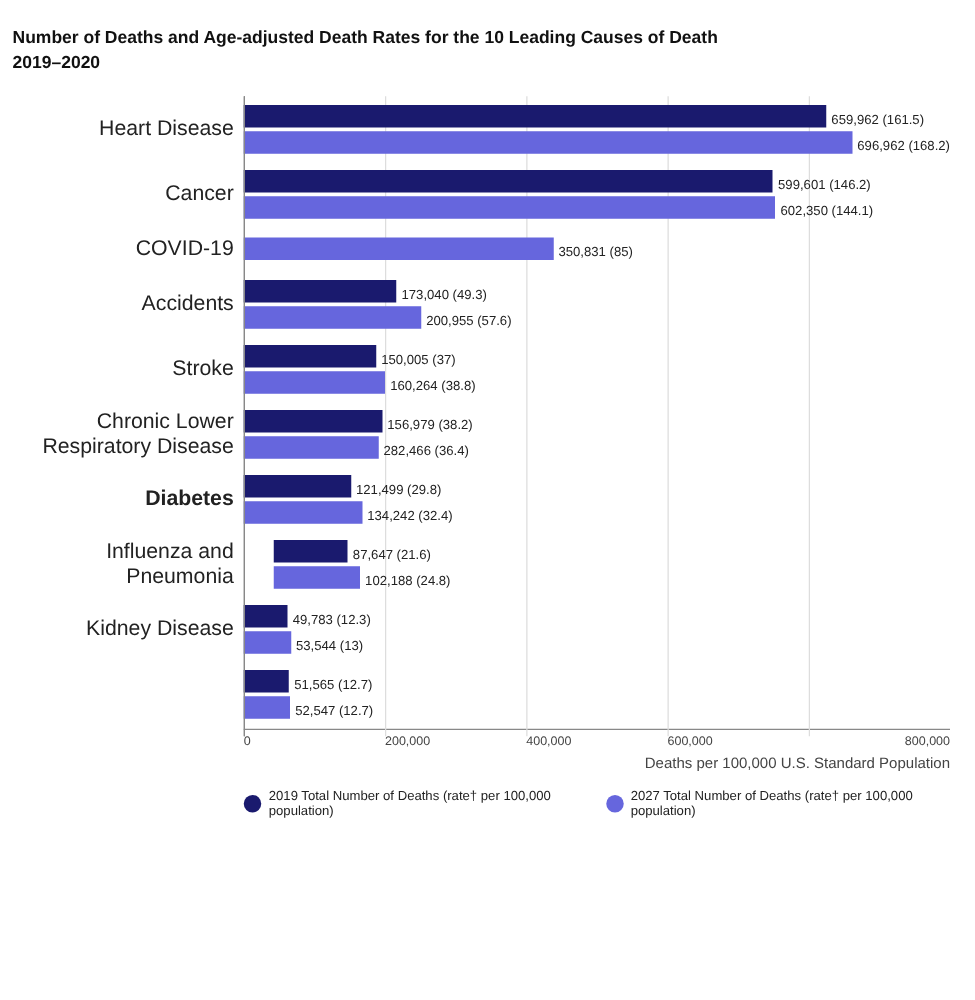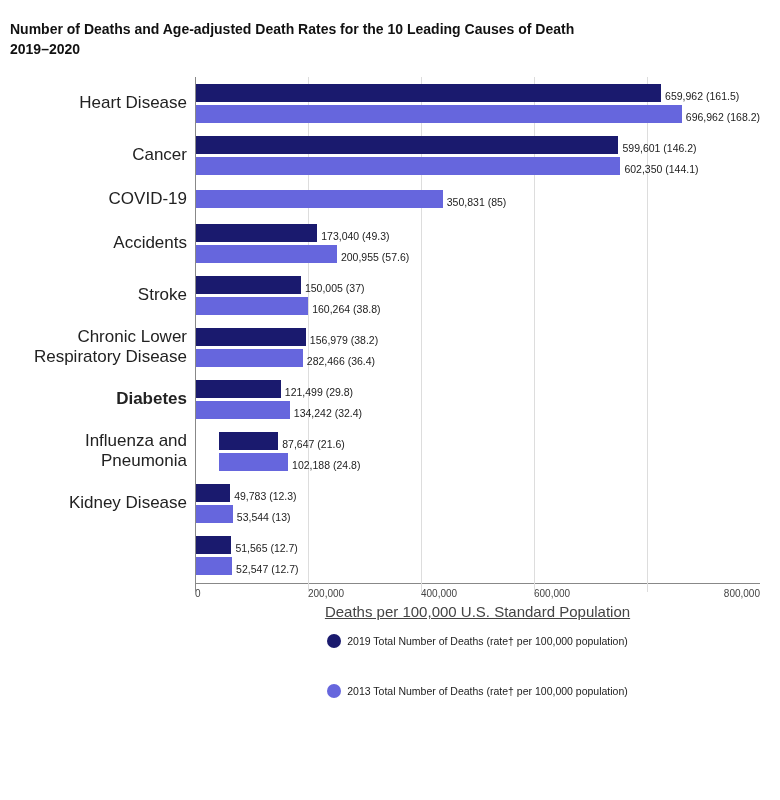--- a/index.html
+++ b/index.html
@@ -104,32 +104,31 @@
     .x-tick {
       flex: 1;
       font-size: 10px;
       color: #444;
       text-align: left;
     }
     .x-tick:last-child {
       text-align: right;
     }
     .x-axis-label {
-      text-align: center;
-      font-size: 15px;
+      text-align: right;
+      font-size: 12px;
       color: #444;
       margin-top: 4px;
-      text-decoration: underline;
     }
     .legend {
       display: flex;
-      flex-direction: column;
+      flex-direction: row;
       margin-top: 14px;
       margin-left: 185px;
-      gap: 36px;
+      gap: 14px;
       align-items: center;
       justify-content: space-between;
     }
     .legend-item {
       display: flex;
       align-items: center;
       gap: 6px;
       font-size: 10.5px;
       color: #222;
     }
@@ -306,15 +305,15 @@
   </div>
 </div>
 
 <div class="legend" id="legend">
     <div class="legend-item">
       <div class="legend-dot" style="background-color: rgb(26, 26, 110);"></div>
       <span>2019 Total Number of Deaths (rate† per 100,000 population)</span>
     </div>
     <div class="legend-item">
       <div class="legend-dot" style="background-color: rgb(102, 102, 221);"></div>
-      <span>2013 Total Number of Deaths (rate† per 100,000 population)</span>
+      <span>2027 Total Number of Deaths (rate† per 100,000 population)</span>
     </div>
   </div>
 
 </body></html>

